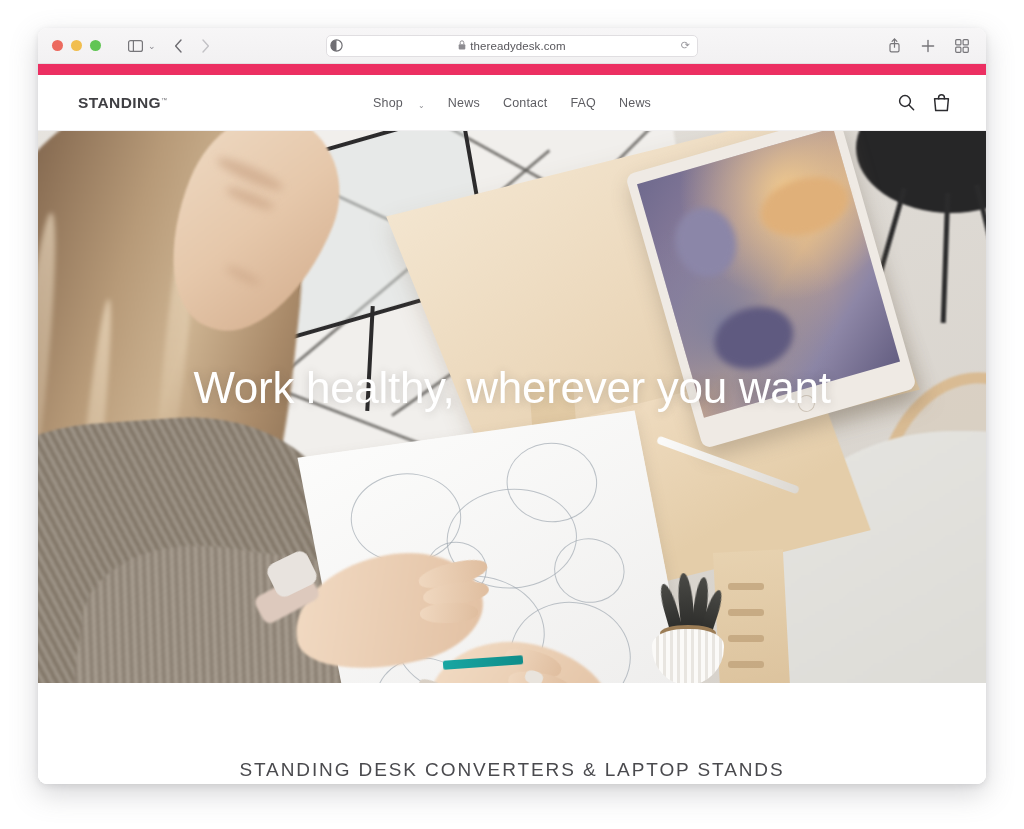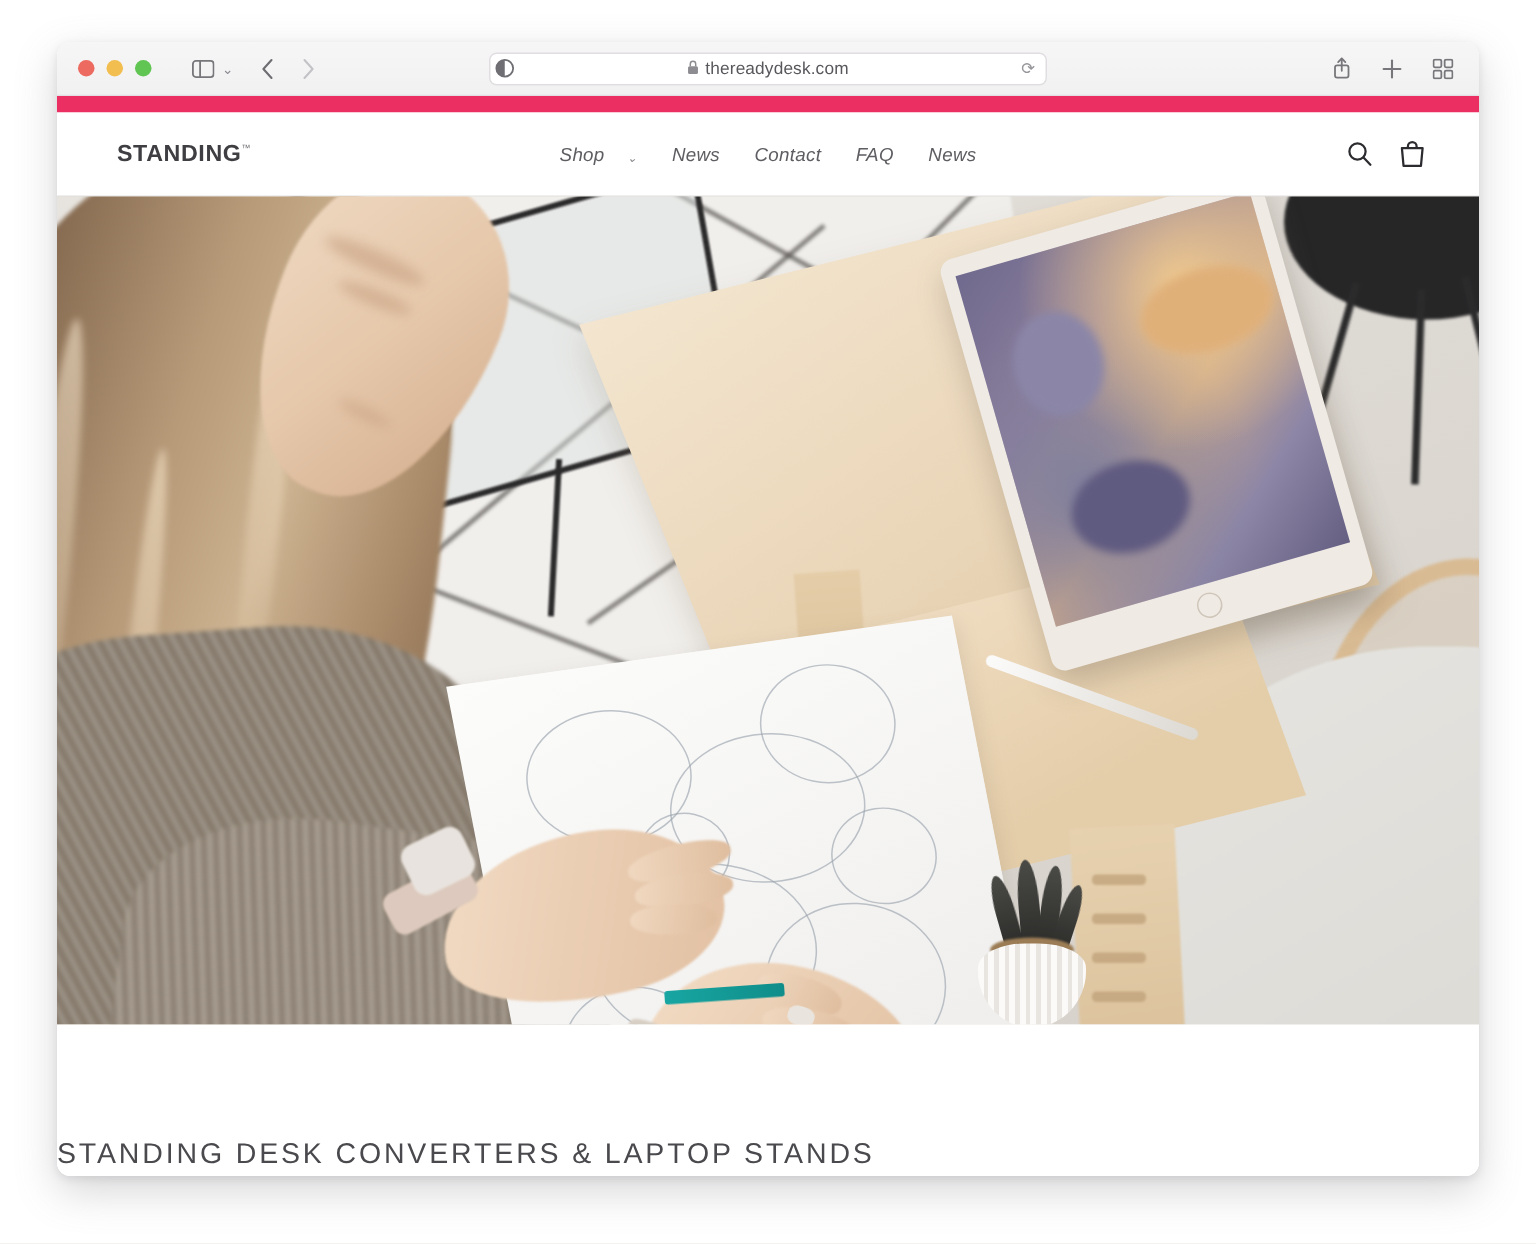--- a/index.html
+++ b/index.html
@@ -103,21 +103,21 @@
     position:absolute; left:0; right:0;
     display:flex; justify-content:center; align-items:center;
     gap:23px;
     pointer-events:none;
   }
   .nav-item {
     pointer-events:auto;
     font-size:12.5px;
     color:#5d5d62;
     letter-spacing:0.2px;
-    display:flex; align-items:flex-end; gap:15px;font-style:italic;
+    display:flex; align-items:flex-end; gap:15px;
   }
   .nav-item .caret { font-size:8px; color:#8d8d92; }
 
   .header-right {
     position:absolute; right:36px;
     display:flex; align-items:center; gap:18px;
   }
 
   
   .hero {
@@ -437,20 +437,21 @@
   
   .section-below {
     position:relative;
     height:101px;
     background:#ffffff;
     overflow:hidden;
   }
   .section-heading {
     position:absolute;
     left:0; right:0; top:76px;
+    text-align:center;
     font-size:19px;
     font-weight:300;
     letter-spacing:1.9px;
     color:#4a4a4e;
     white-space:nowrap;
   }
 </style>
 </head>
 <body>
 
@@ -665,19 +666,20 @@
 
         <div class="leaf" style="left:626px; top:452px; width:13px; height:52px; transform:rotate(-16deg);"></div>
         <div class="leaf" style="left:641px; top:442px; width:14px; height:62px; transform:rotate(-5deg);"></div>
         <div class="leaf" style="left:656px; top:446px; width:13px; height:58px; transform:rotate(7deg);"></div>
         <div class="leaf" style="left:668px; top:458px; width:12px; height:48px; transform:rotate(18deg);"></div>
         <div class="pot-soil"></div>
         <div class="pot"></div>
 
       </div>
 
+      <div class="hero-title">Work healthy, wherever you want</div>
     </div>
 
     <div class="section-below">
       <div class="section-heading">STANDING DESK CONVERTERS &amp; LAPTOP STANDS</div>
     </div>
   </div>
 </div>
 
 </body></html>

